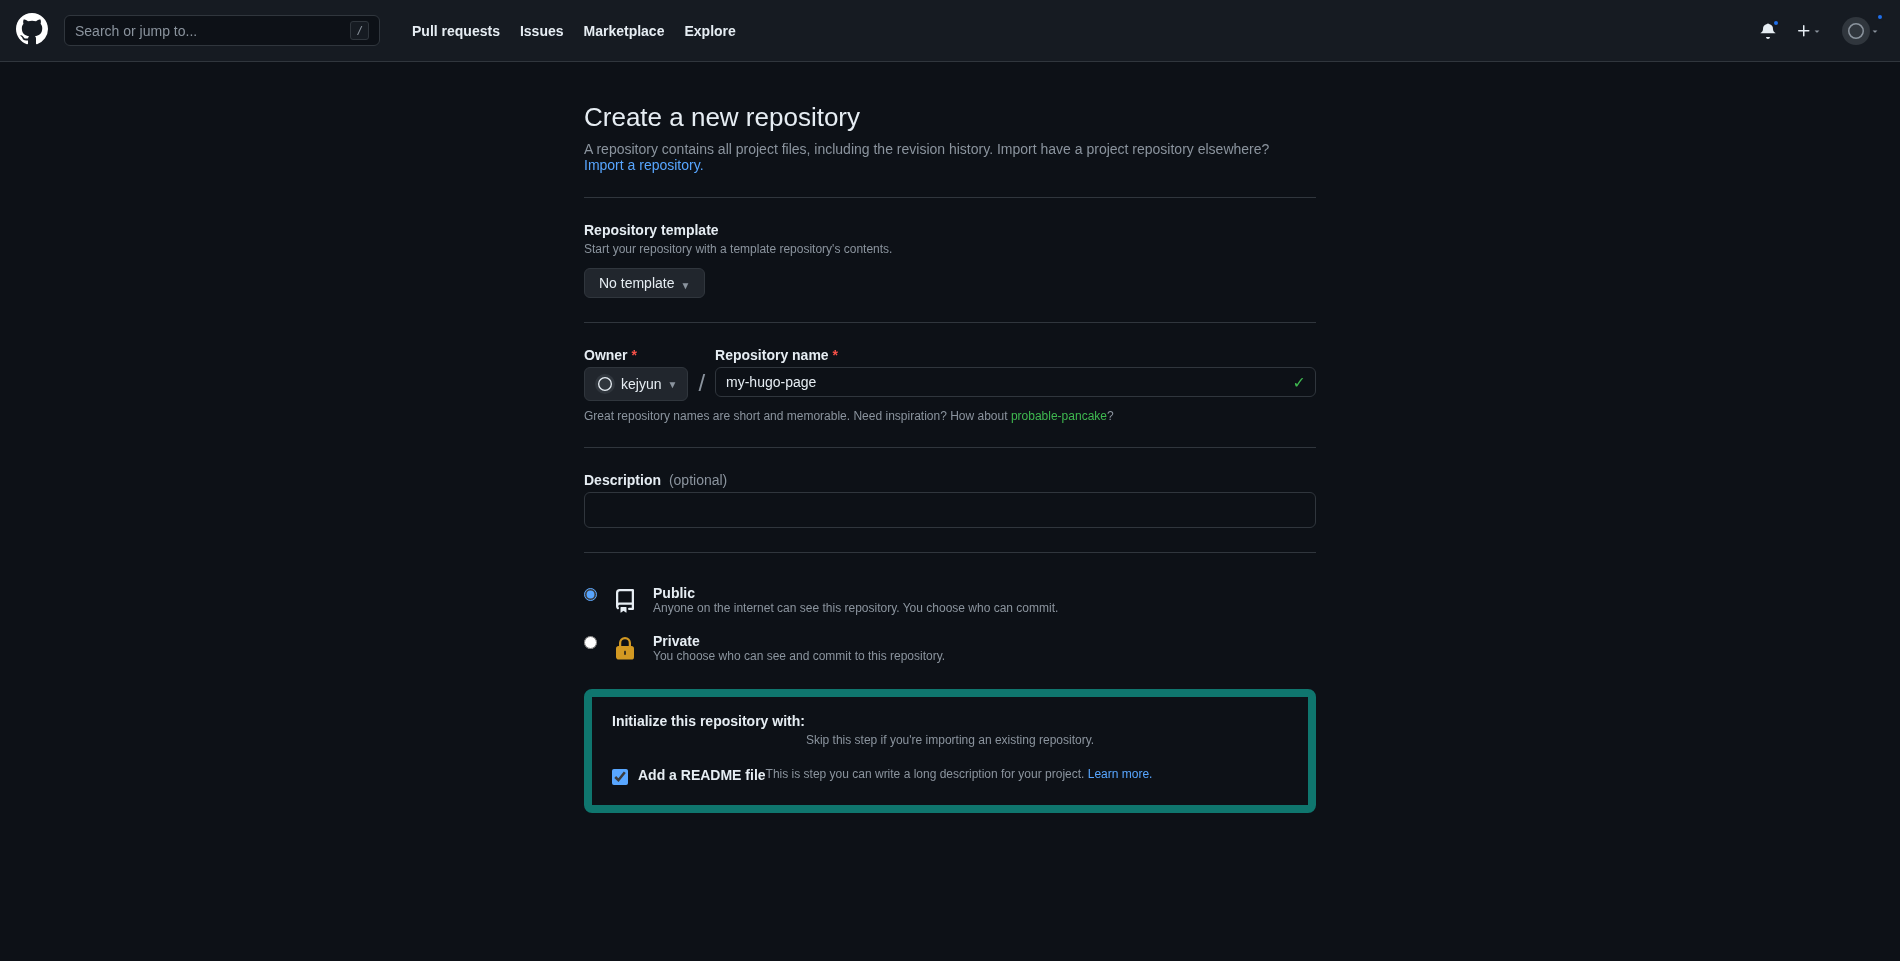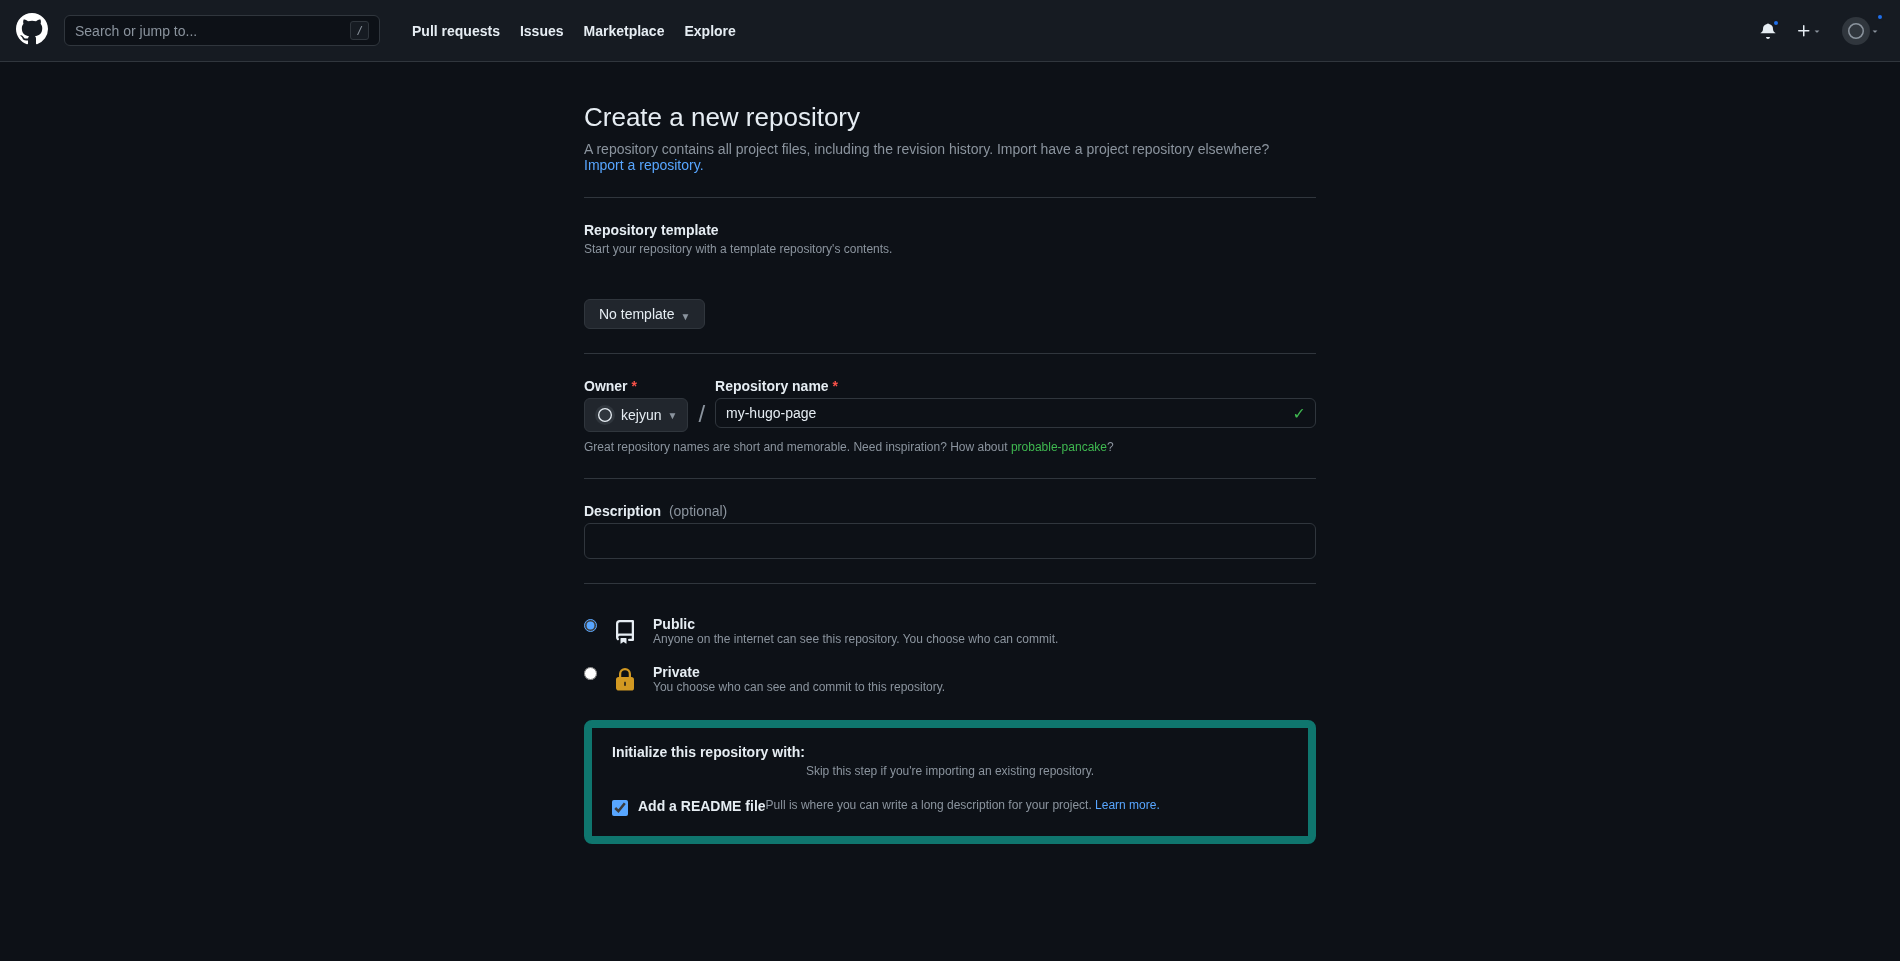--- a/index.html
+++ b/index.html
@@ -159,21 +159,20 @@
       display: inline-flex;
       align-items: flex-end;
       gap: 6px;
       background-color: #21262d;
       border: 1px solid #30363d;
       border-radius: 6px;
       color: #e6edf3;
       padding: 6px 14px;
       font-size: 14px;
       cursor: pointer;
-      margin-top: 31px;
     }
     .chevron-down {
       font-size: 10px;
       color: #8b949e;
     }
 
     
     .owner-repo-row {
       display: flex;
       align-items: flex-start;
@@ -502,20 +501,20 @@
 
   <div class="init-section">
     <p class="init-title">Initialize this repository with:</p>
     <p class="init-subtitle">Skip this step if you're importing an existing repository.</p>
 
     <div class="checkbox-option">
       <input type="checkbox" class="checkbox-input" checked="" id="readme-cb" style="">
       <div class="checkbox-content">
         <span class="checkbox-title">Add a README file</span>
         <span class="checkbox-desc">
-          <span>Pull is where you can write a long description for your project.</span>
+          <span>This is step you can write a long description for your project.</span>
           <a href="#" class="learn-link">Learn more.</a>
         </span>
       </div>
     </div>
   </div>
 
 </main>
 
 </body></html>

